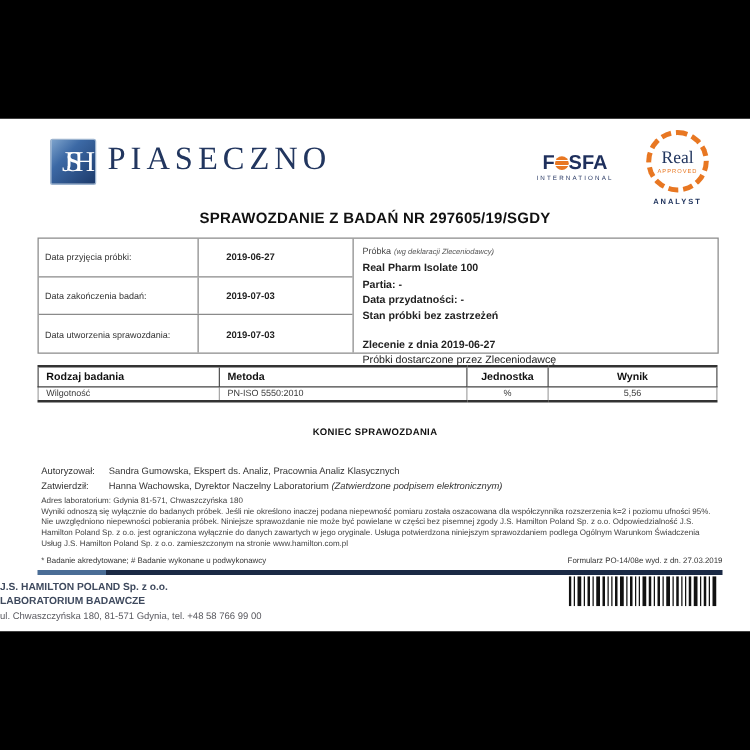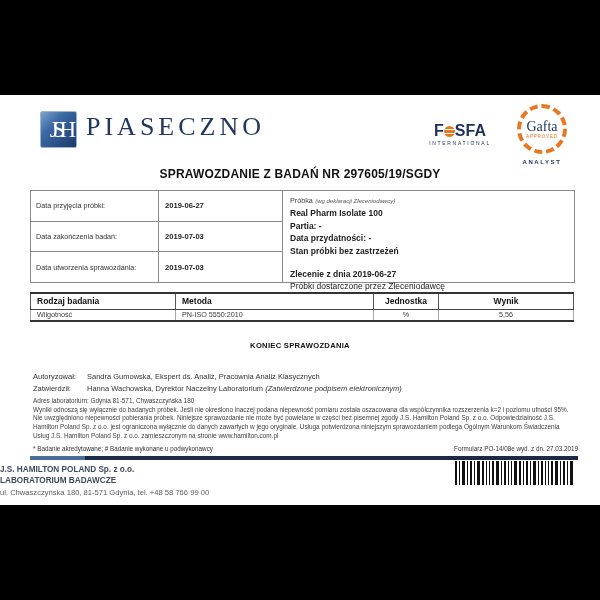--- a/index.html
+++ b/index.html
@@ -32,21 +32,21 @@
   .title { position:absolute; left:0; top:72px; width:100%; text-align:center;
     font-size:12px; font-weight:bold; color:#111; letter-spacing:0.2px; }
 
   
   .infobox { position:absolute; left:30px; top:95px; width:545px; height:93px;
     border:1px solid #8a8a8a; display:flex; font-size:8.5px; color:#222; }
   .info-left { width:252px; border-right:1px solid #8a8a8a; display:flex; flex-direction:column; }
   .client-cell { height:56px; border-bottom:1px solid #8a8a8a; padding:3px 6px; line-height:12px; }
   .client-label { font-size:7.2px; color:#444; }
   .client-name { font-weight:bold; }
-  .date-row { flex:1; display:flex; border-bottom:1px solid #8a8a8a; align-items:center; }
+  .date-row { flex:1; display:flex; border-bottom:1px solid #8a8a8a; align-items:center;gap:16px; }
   .date-row:last-child { border-bottom:none; }
   .date-label { width:128px; align-self:stretch; display:flex; align-items:center;
     border-right:1px solid #8a8a8a; padding:0 5px; font-size:7.2px; color:#333; }
   .date-value { padding:0 6px; font-weight:bold; font-size:7.6px; }
   .info-right { flex:1; padding:3px 7px; line-height:12.4px; }
   .sample-label { font-size:7.2px; color:#444; }
   .sample-note { font-size:6px; font-style:italic; color:#555; }
   .b { font-weight:bold; }
   .sample-gap { height:11px; }
 
@@ -92,21 +92,21 @@
     <div class="jsh-box">JSH</div>
     <div class="brand">PIASECZNO</div>
 
     <div class="fosfa">
       <div class="fosfa-word"><span>F</span><span class="globe"></span><span>SFA</span></div>
       <div class="fosfa-intl">INTERNATIONAL</div>
     </div>
 
     <div class="gafta">
       <div class="gafta-circle">
-        <div class="gafta-word">Gafta</div>
+        <div class="gafta-word">Real</div>
         <div class="gafta-approved">APPROVED</div>
       </div>
       <div class="gafta-analyst">ANALYST</div>
     </div>
 
     <div class="title">SPRAWOZDANIE Z BADAŃ NR 297605/19/SGDY</div>
 
     <div class="infobox">
       <div class="info-left">
         <div class="date-row">

